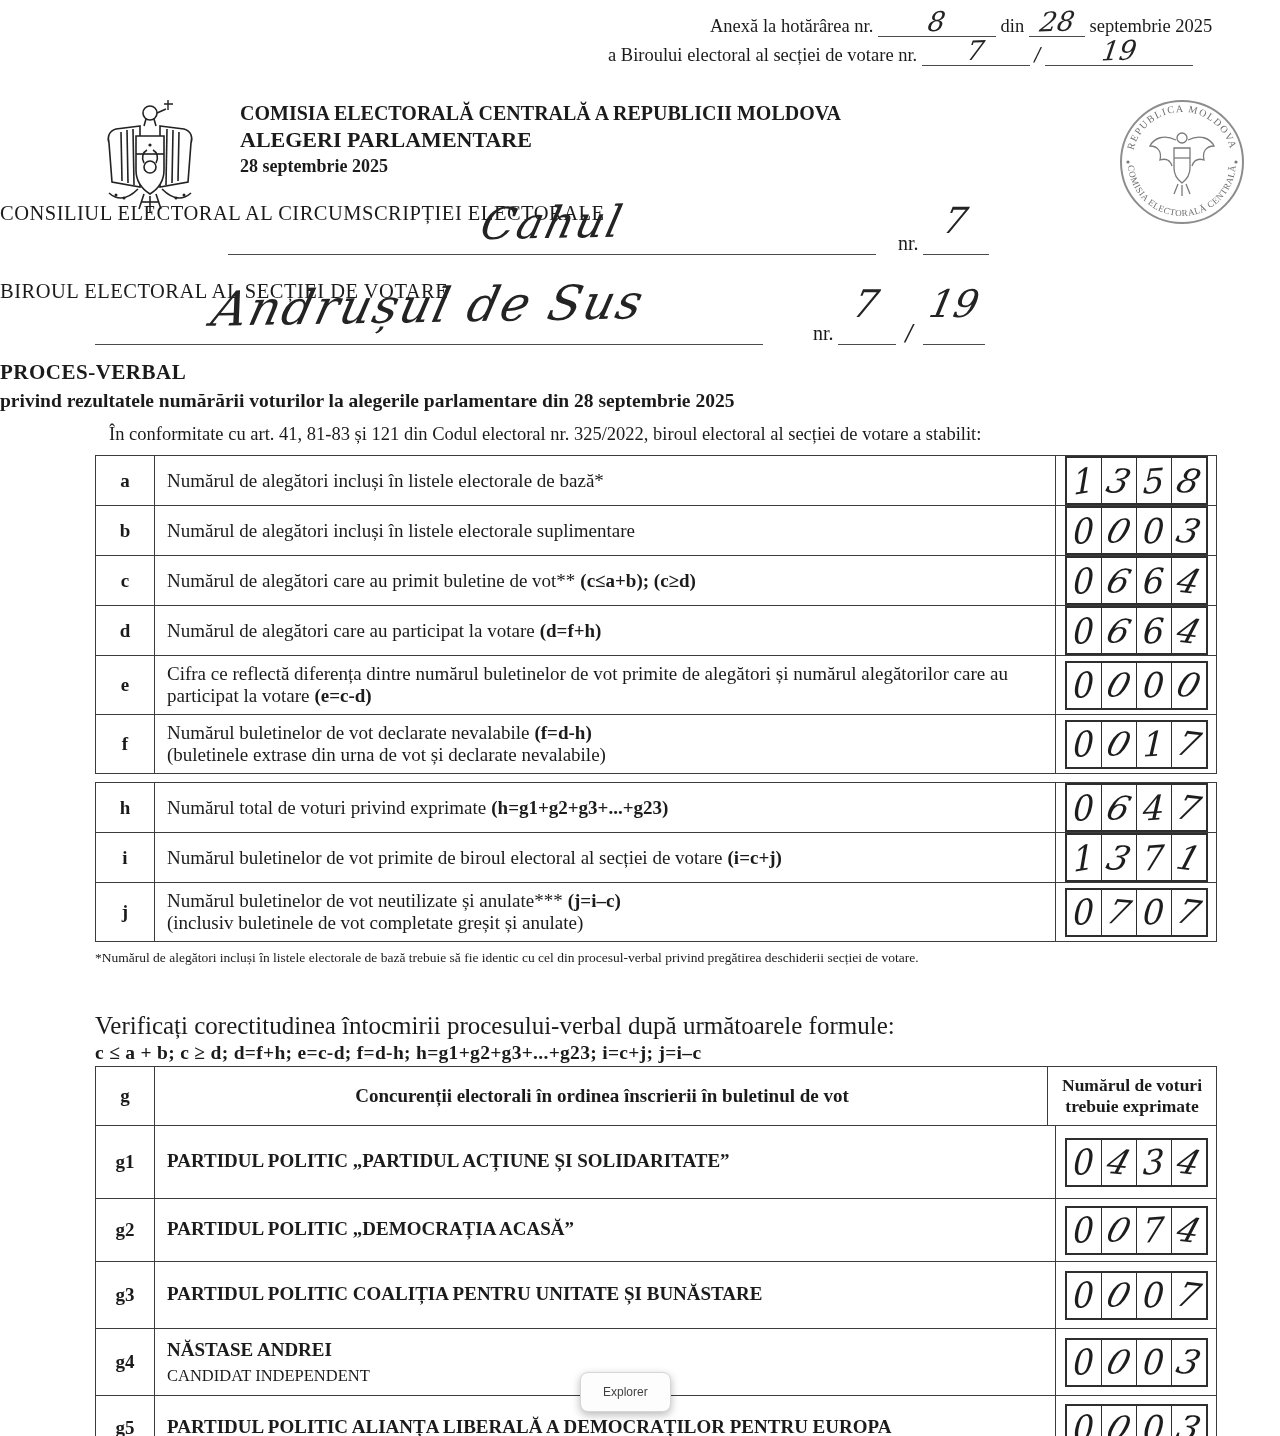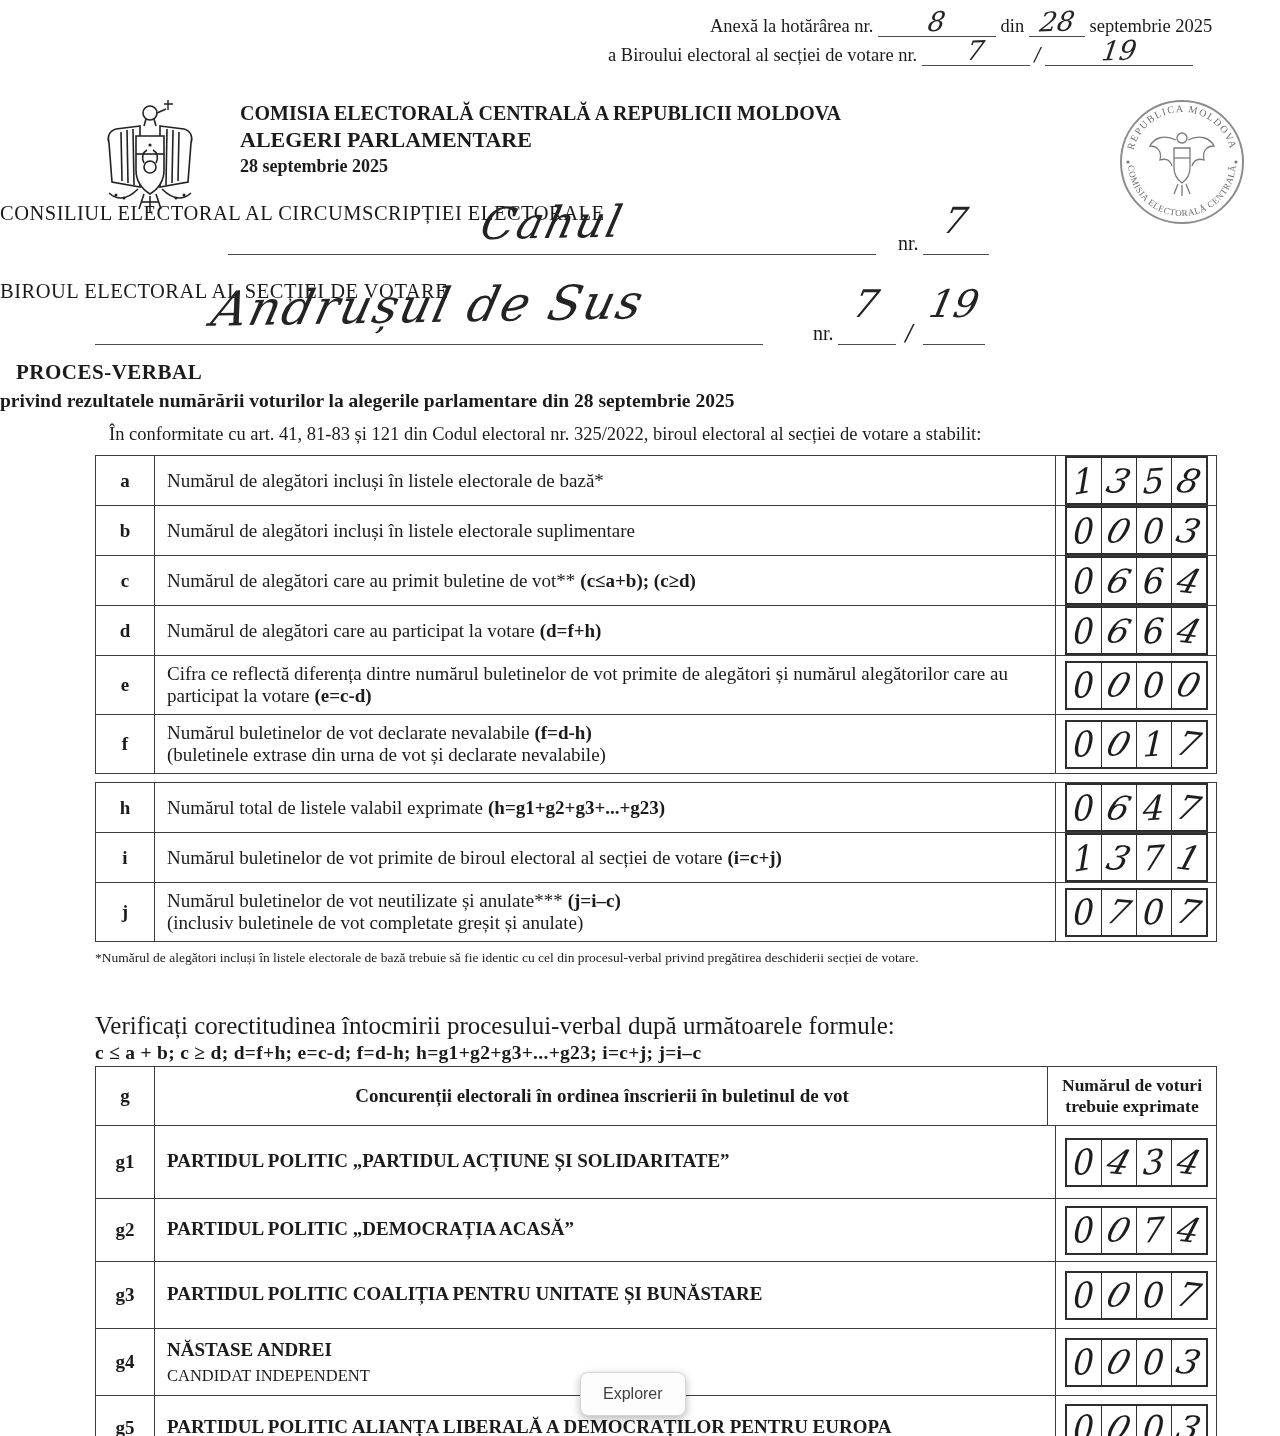--- a/index.html
+++ b/index.html
@@ -33,21 +33,21 @@
   .box:nth-child(3) .digit{transform:rotate(-4deg) skewX(-6deg);}
   .box:nth-child(4) .digit{transform:rotate(7deg) skewX(-10deg);}
   
   .gname{font-weight:bold;font-size:19px;line-height:23px;}
   .gsub{font-size:16.5px;margin-top:4px;}
   .ghead{font-weight:bold;font-size:19px;text-align:center;}
   .gvoteshead{font-weight:bold;font-size:17.5px;line-height:21px;text-align:center;padding:0 4px;}
   .footnote{font-size:13.5px;line-height:19px;}
   
   #tooltip{position:absolute;left:580px;top:1372px;background:#fdfdfd;border:1px solid #d6d6d6;border-radius:8px;
-           padding:12px 22px;font-family:"Liberation Sans", sans-serif;font-size:16px;color:#3f3f3f;
+           padding:12px 22px;font-family:"Liberation Sans", sans-serif;font-size:12px;color:#3f3f3f;
            box-shadow:0 3px 8px rgba(0,0,0,0.28);}
   svg{display:block;}
 </style>
 </head>
 <body>
 
 <div id="page">
 
   <div class="abs" style="left:710px;top:12px;font-size:18.5px;">
     <span>Anexă la hotărârea nr.</span>
@@ -140,21 +140,21 @@
 
   <div class="abs ctr" style="left:0;top:280px;width:1280px;font-size:20.5px;letter-spacing:0.5px;">BIROUL ELECTORAL AL SECȚIEI DE VOTARE</div>
   <div class="abs" style="left:95px;top:288px;">
     <span class="ul" style="width:668px;height:56px;"><span class="hw scriptname" style="font-size:48px;">Andrușul de Sus</span></span>
     <span style="font-size:20px;margin-left:46px;">nr.</span>
     <span class="ul" style="width:58px;height:56px;"><span class="hw" style="font-size:38px;line-height:32px;transform:skewX(-12deg);">7</span></span>
     <span class="hw" style="font-size:22px;margin:0 6px;">/</span>
     <span class="ul" style="width:62px;height:56px;"><span class="hw" style="font-size:38px;line-height:32px;transform:skewX(-12deg);">19</span></span>
   </div>
 
-  <div class="abs ctr b" style="left:0;top:360px;width:1124px;font-size:21px;letter-spacing:0.5px;padding-left:16px;">PROCES-VERBAL</div>
+  <div class="abs ctr b" style="left:0;top:360px;width:1124px;font-size:21px;letter-spacing:0.5px;">PROCES-VERBAL</div>
   <div class="abs ctr b" style="left:0;top:390px;width:1280px;font-size:19.5px;">privind rezultatele numărării voturilor la alegerile parlamentare din 28 septembrie 2025</div>
   <div class="abs" style="left:95px;top:424px;width:1100px;font-size:18.5px;text-indent:14px;">În conformitate cu art. 41, 81-83 și 121 din Codul electoral nr. 325/2022, biroul electoral al secției de votare a stabilit:</div>
 
   <div class="vtable" style="top:455px;">
 
     <div class="vrow" style="min-height:48px;">
       <div class="lcol">a</div>
       <div class="dcol">
           <div><span>Numărul de alegători incluși în listele electorale de bază*</span><span class="frm"></span></div>
           <div></div>
@@ -296,21 +296,21 @@
       </div>
         </div>
     </div>
   </div>
 
   <div class="vtable" style="top:782px;">
 
     <div class="vrow" style="min-height:48px;">
       <div class="lcol">h</div>
       <div class="dcol">
-          <div><span>Numărul total de listele valabil exprimate</span><span class="frm">(h=g1+g2+g3+...+g23)</span></div>
+          <div><span>Numărul total de voturi privind exprimate</span><span class="frm">(h=g1+g2+g3+...+g23)</span></div>
           <div></div>
         </div>
       <div class="vcol">
           <div class="boxes">
         <span class="box">
               <span class="digit">0</span>
             </span>
         <span class="box">
               <span class="digit">6</span>
             </span>

